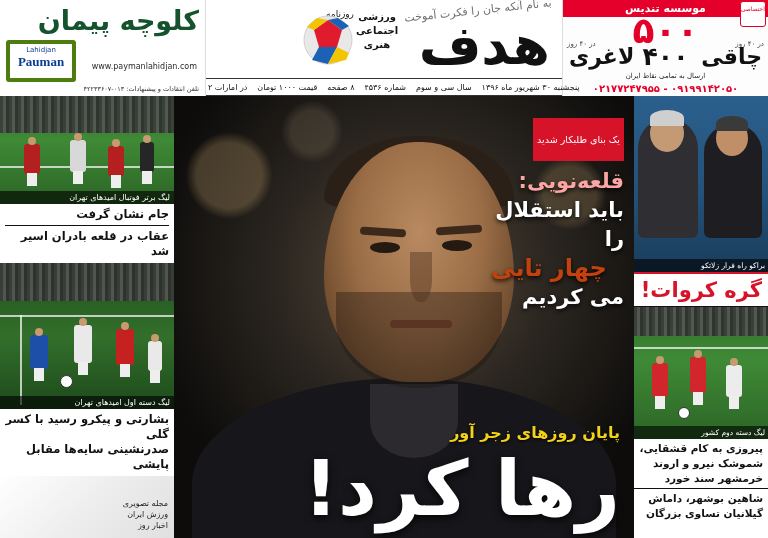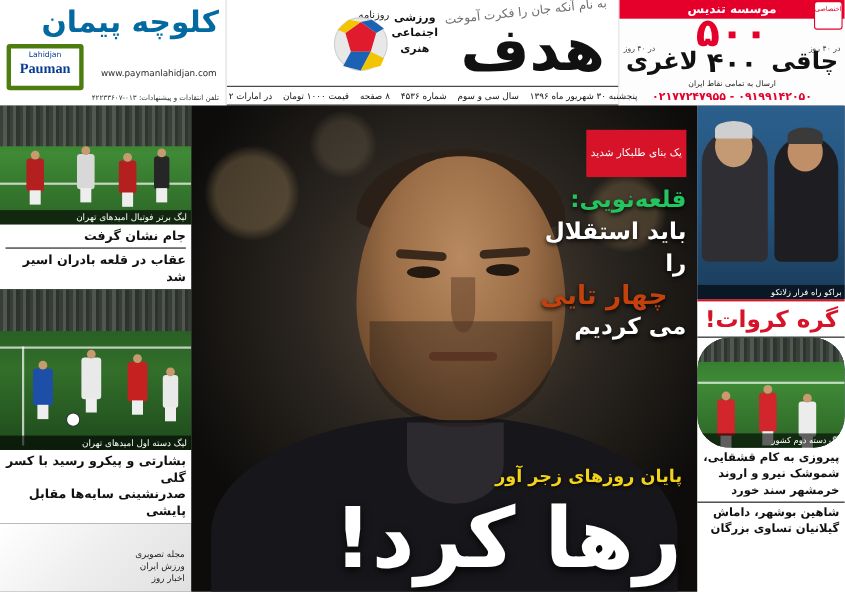--- a/index.html
+++ b/index.html
@@ -22,21 +22,21 @@
   .masthead{flex:1;height:96px;position:relative;background:#fff;}
   .mast-word{position:absolute;right:12px;top:18px;font-size:54px;font-weight:bold;color:#111;letter-spacing:-3px;line-height:56px;}
   .mast-label{position:absolute;left:120px;top:8px;font-size:9px;color:#111;line-height:13px;text-align:center;}
   .mast-sport{position:absolute;left:128px;top:8px;font-size:10px;color:#111;line-height:14px;text-align:center;font-weight:bold;}
   .ball{position:absolute;left:96px;top:14px;width:52px;height:52px;}
   .mast-scribble{position:absolute;right:10px;top:4px;font-size:11px;color:#6f6f6f;transform:rotate(-6deg);}
   .dateline{position:absolute;left:0;bottom:0;width:100%;height:16px;border-top:1px solid #333;border-bottom:1px solid #333;display:flex;align-items:center;justify-content:center;font-size:8px;color:#111;gap:10px;}
   .dateline span{white-space:nowrap;}
 
   .ad-right{width:205px;height:96px;background:#fff;border-right:1px solid #ddd;position:relative;overflow:hidden;}
-  .ad-right .title{position:absolute;right:6px;top:6px;font-size:27px;font-weight:bold;color:#0369a1;letter-spacing:-1px;line-height:30px;}
+  .ad-right .title{position:absolute;right:6px;top:6px;font-size:27px;font-weight:bold;color:#14532d;letter-spacing:-1px;line-height:30px;}
   .ad-right .url{position:absolute;right:8px;top:62px;font-size:8px;color:#2a2a2a;direction:ltr;}
   .ad-right .foot{position:absolute;right:6px;bottom:3px;font-size:6.5px;color:#333;}
   .pauman{position:absolute;left:6px;top:40px;width:62px;height:34px;border:4px solid #4d7c0f;border-radius:3px;background:#fff;text-align:center;}
   .pauman .p1{font-size:7px;color:#0a3d91;line-height:9px;margin-top:2px;}
   .pauman .p2{font-size:13px;color:#0a3d91;font-weight:bold;line-height:14px;font-family:"Liberation Serif",serif;}
 
   
   .body{position:absolute;left:0;top:96px;width:768px;height:442px;}
 
   
@@ -232,21 +232,21 @@
         <div class="brow-l"></div>
         <div class="brow-r"></div>
         <div class="eye-l"></div>
         <div class="eye-r"></div>
         <div class="nose"></div>
         <div class="mouth"></div>
       </div>
 
       <div style="position:absolute;right:10px;top:22px;width:150px;text-align:right;">
         <div style="background:#d7132a;color:#fff;font-size:9.5px;padding:16px 4px;display:inline-block;">یک بنای طلبکار شدید</div>
-        <div style="font-size:21px;font-weight:bold;color:#22c55e;line-height:29px;margin-top:6px;text-shadow:0 2px 4px rgba(0,0,0,.85);">قلعه‌نویی:</div>
+        <div style="font-size:21px;font-weight:bold;color:#fca5a5;line-height:29px;margin-top:6px;text-shadow:0 2px 4px rgba(0,0,0,.85);">قلعه‌نویی:</div>
         <div style="font-size:21px;font-weight:bold;color:#ffffff;line-height:29px;text-shadow:0 2px 4px rgba(0,0,0,.85);">باید استقلال را</div>
         <div style="font-size:24px;font-weight:bold;color:#c2410c;line-height:29px;text-shadow:0 2px 4px rgba(0,0,0,.85);text-align:center;">چهار تایی</div>
         <div style="font-size:21px;font-weight:bold;color:#ffffff;line-height:29px;text-shadow:0 2px 4px rgba(0,0,0,.85);">می کردیم</div>
       </div>
 
       <div class="kicker-main">پایان روزهای زجر آور</div>
       <div class="main-word">رها کرد!</div>
     </div>
 
     <div class="col-right">
@@ -259,21 +259,21 @@
         <div style="position:absolute;left:70px;top:28px;width:58px;height:114px;border-radius:28px 28px 6px 6px;background:#1e1e22;"></div>
         <div style="position:absolute;left:82px;top:24px;width:32px;height:36px;border-radius:50%;background:#c08f68;"></div>
         <div style="position:absolute;left:82px;top:20px;width:32px;height:15px;border-radius:50% 50% 0 0;background:#3a3a3a;"></div>
         <div class="cap">براکو راه فرار زلاتکو</div>
       </div>
 
       <div class="redline"></div>
       <div class="rt-head-lg">گره کروات!</div>
       <div class="blackline"></div>
 
-      <div class="rt-img" style="height:100px;border-radius:29px;">
+      <div class="rt-img" style="height:132px;">
         <div class="pitch"></div>
         <div class="crowd" style="height:22%;"></div>
         <div class="line-w" style="left:0;top:40px;width:100%;height:2px;"></div>
         <div class="pl" style="left:18px;top:56px;width:16px;height:34px;background:#d0262c;">
             <span class="head"></span>
             <span class="legs"></span>
           </div>
         <div class="pl" style="left:56px;top:50px;width:16px;height:36px;background:#d0262c;">
             <span class="head"></span>
             <span class="legs"></span>

